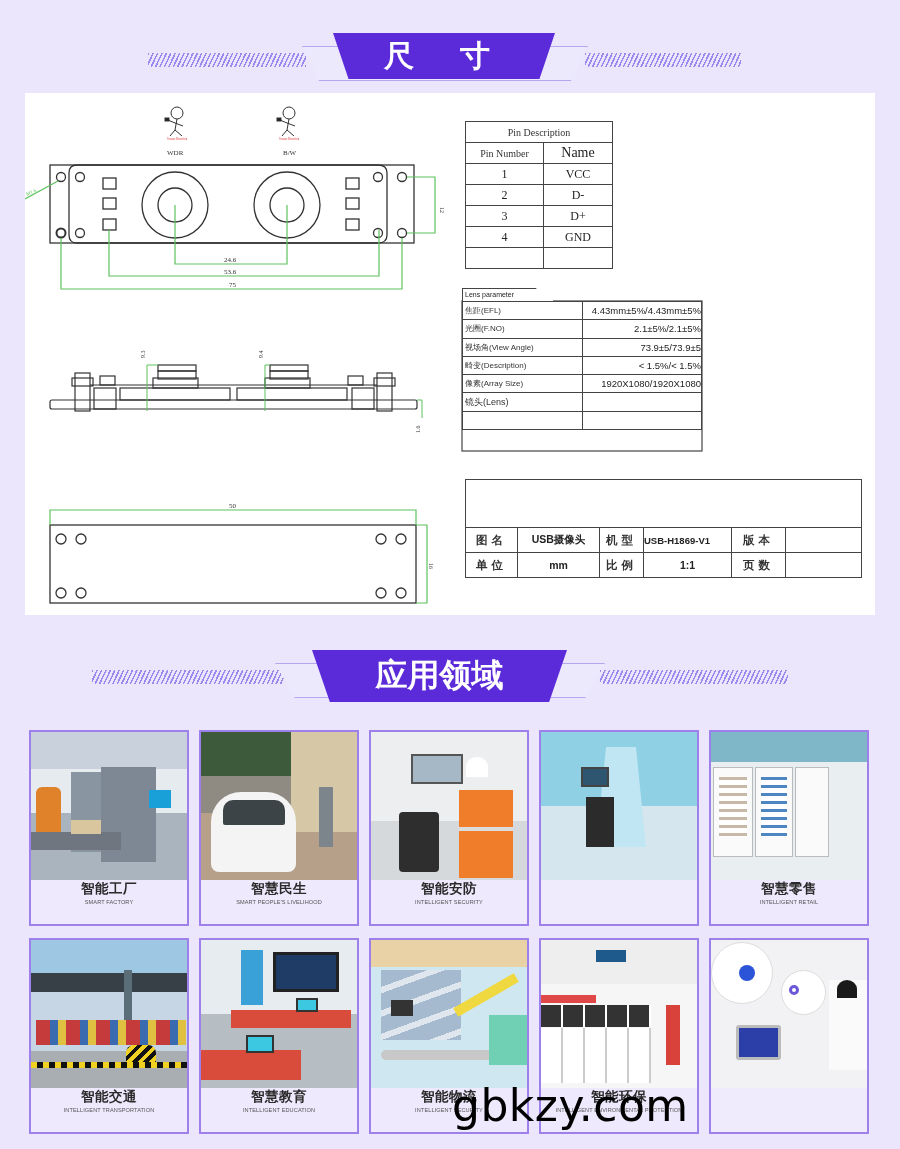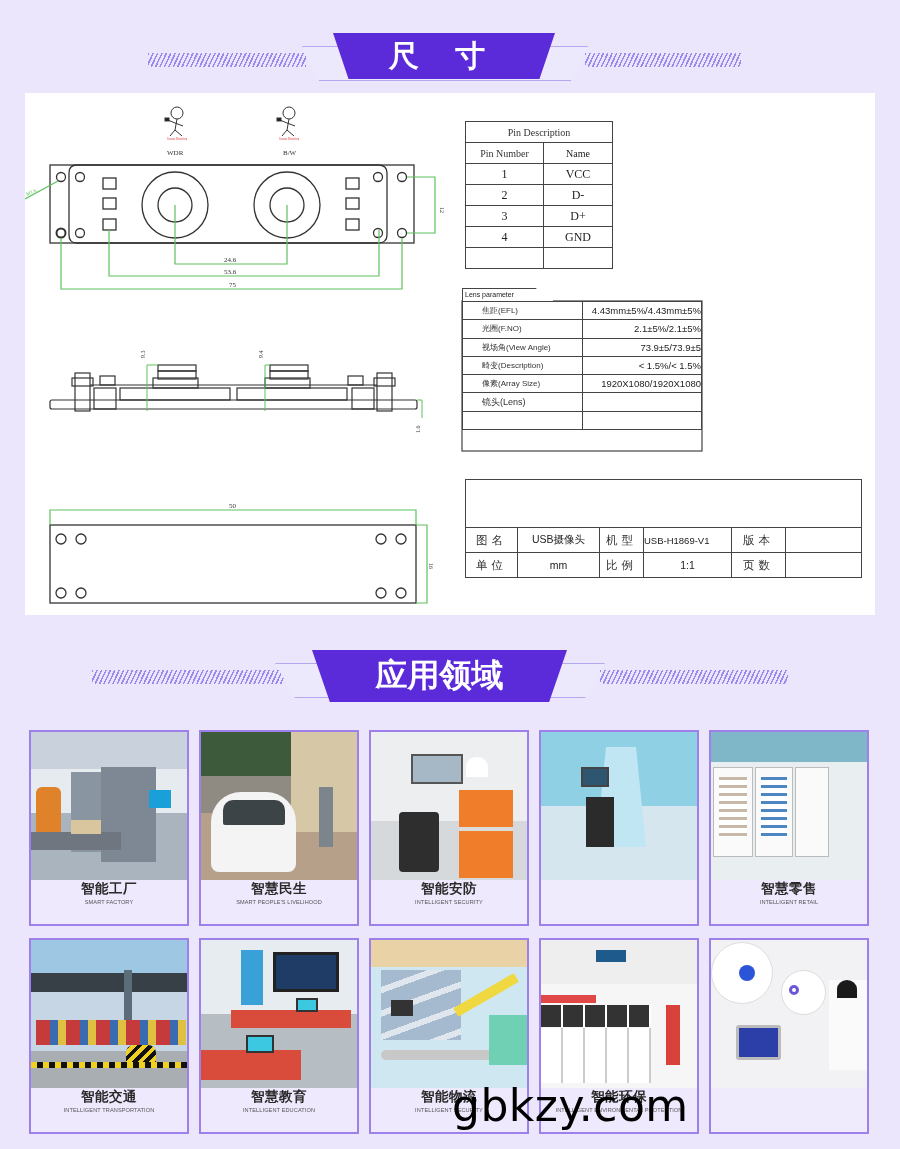--- a/index.html
+++ b/index.html
@@ -21,21 +21,21 @@
     position: absolute; top: 13px; height: 35px;
     border: 1.5px solid #b4a8f0; background: #ede9fd;
     clip-path: polygon(0 0, 100% 0, 94% 100%, 6% 100%);
   }
   .main-trap {
     position: absolute; top: 0; height: 46px;
     background: #5c2bd9;
     clip-path: polygon(0 0, 100% 0, 93% 100%, 7% 100%);
     display: flex; align-items: center; justify-content: center;
     color: #fff; font-weight: bold; font-size: 30px;
-    font-family: Liberation Sans, sans-serif;
+    font-family: Liberation Mono, monospace;
   }
 
   
   .drawing {
     position: absolute; left: 25px; top: 93px; width: 850px; height: 522px;
     background: #fff;
   }
   .drawing svg { position: absolute; left: 0; top: 0; }
 
   table.cad { border-collapse: collapse; position: absolute; font-family: "Liberation Serif", serif; }
@@ -46,25 +46,25 @@
   .pin-table .hdr { font-size: 10px; color: #333; }
 
   .lens-wrap { position: absolute; left: 437px; top: 195px; width: 240px; }
   .lens-tab {
     height: 13px; width: 92px; border: 1.2px solid #444; border-bottom: none;
     font-size: 7px; font-family: "Liberation Sans", sans-serif; padding-left: 2px; line-height: 12px;
     clip-path: polygon(0 0, 80% 0, 100% 100%, 0 100%); background:#fff;
   }
   .lens-table { position: static; width: 240px; }
   .lens-table td { height: 18.3px; font-family: "Liberation Sans", sans-serif; }
-  .lens-table td.k { font-size: 8px; width: 120px; padding-left: 19px; color: #333; }
+  .lens-table td.k { font-size: 8px; width: 120px; padding-left: 2px; color: #333; }
   .lens-table td.v { font-size: 9.5px; padding-left: 2px; white-space: nowrap; text-align: right; }
 
   .title-block { left: 440px; top: 386px; width: 397px; }
-  .title-block td { height: 25px; font-size: 12px; text-align: center; }
+  .title-block td { height: 25px; font-size: 12px; text-align: center; font-weight: bold; }
   .title-block td.top { height: 48px; }
   .title-block td.lbl { font-family: "DejaVu Serif", serif; font-size: 11.5px; letter-spacing: 4px; color:#333; }
   .title-block td.val { font-family: "Liberation Sans", sans-serif; font-size: 10.5px; }
 
   
   .grid { position: absolute; left: 29px; top: 730px; width: 842px; }
   .card {
     position: absolute; width: 160px; height: 196px;
     border: 2px solid #9d80ea; background: #efeafc;
     overflow: hidden;
@@ -207,21 +207,21 @@
     <rect x="437" y="208" width="240" height="150" fill="none" stroke="#444" stroke-width="1.2"></rect>
   </svg>
 
   <table class="cad pin-table">
     <tbody>
         <tr>
           <td colspan="2" class="hdr">Pin Description</td>
         </tr>
     <tr>
       <td class="hdr" style="width:78px;">Pin Number</td>
-      <td style="font-size:10px;margin-top:6px;">Name</td>
+      <td style="font-size:14px;margin-top:6px;">Name</td>
     </tr>
     <tr>
           <td>1</td>
           <td>VCC</td>
         </tr>
     <tr>
           <td>2</td>
           <td>D-</td>
         </tr>
     <tr>

